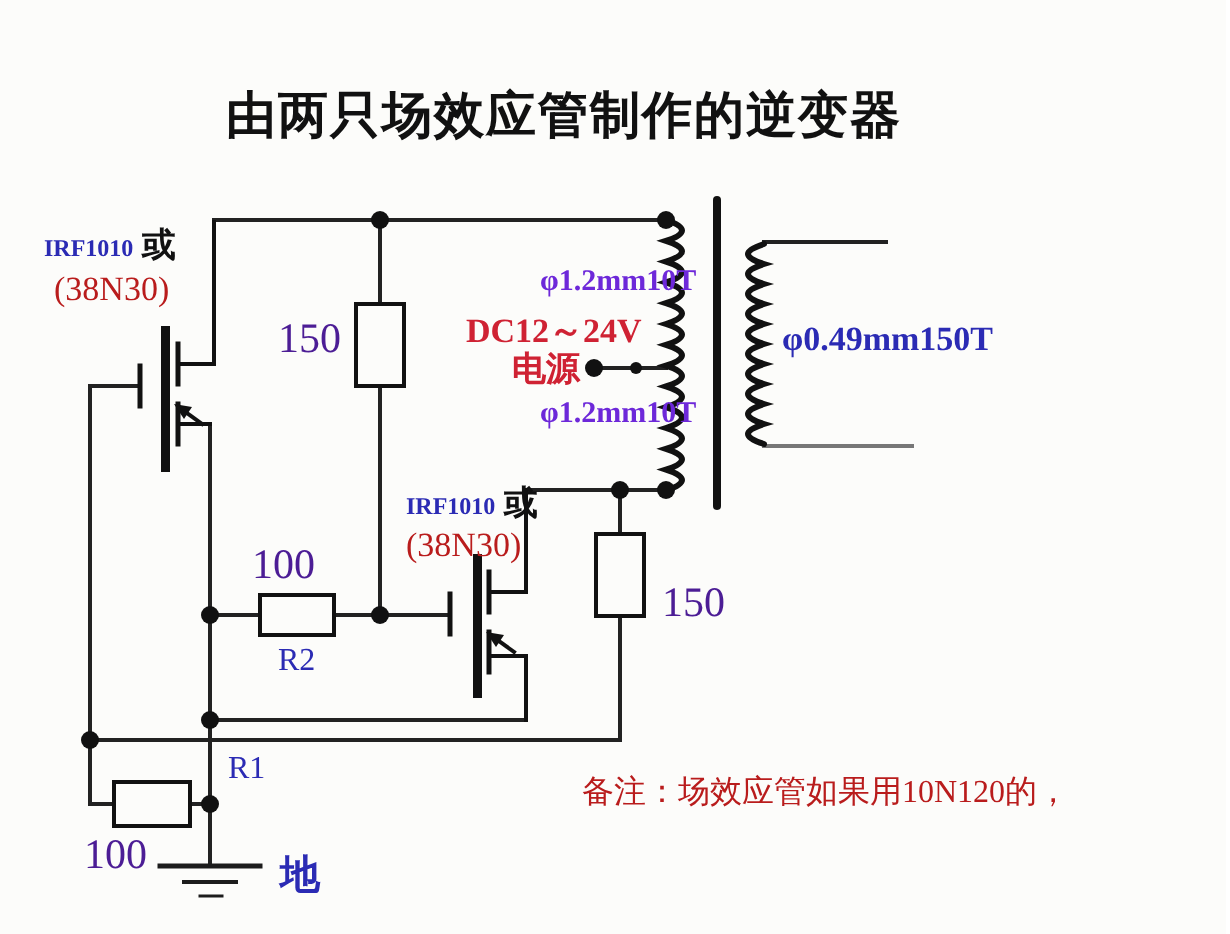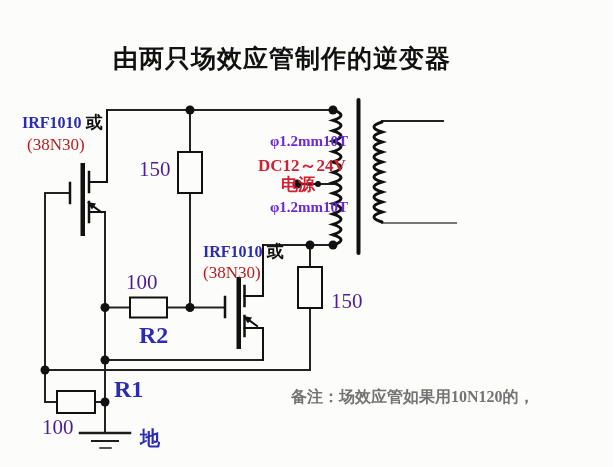--- a/index.html
+++ b/index.html
@@ -4,29 +4,29 @@
 <style>
   html,body{margin:0;padding:0;background:#ffffff;}
   #stage{
     position:relative;width:613px;height:467px;
     background:#fcfcfa;overflow:hidden;
     font-family:"Liberation Serif","DejaVu Serif",serif;
   }
   #circuit-svg{position:absolute;left:0;top:0;}
   .lbl{position:absolute;white-space:nowrap;line-height:1.1;}
   .title{font-size:25px;font-weight:bold;color:#111;letter-spacing:1px;}
-  .model-blue{color:#2b2bb4;font-weight:bold;font-size:16px;text-align:center;}
+  .model-blue{color:#2b2bb4;font-weight:bold;font-size:12px;text-align:center;}
   .model-or{color:#111;font-weight:bold;font-size:17px;}
   .alt-model{color:#b91c1c;font-size:17px;}
   .rval{color:#4c1d95;font-size:21px;}
-  .rname{color:#2b2bb4;font-weight:bold;font-size:24px;}
+  .rname{color:#2b2bb4;font-weight:normal;font-size:16px;}
   .coil-spec{color:#6d28d9;font-weight:bold;font-size:15px;}
   .coil-spec-big{color:#2b2bb4;font-weight:bold;font-size:17px;}
-  .power-red{color:#cf2233;font-weight:bold;font-size:17px;margin-left:25px;}
-  .note-navy{color:#737373;font-weight:bold;font-size:16px;}
+  .power-red{color:#cf2233;font-weight:bold;font-size:17px;}
+  .note-navy{color:#b91c1c;font-weight:normal;font-size:16px;}
   .gnd-lbl{color:#2b2bb4;font-weight:bold;font-size:20px;}
 </style>
 </head>
 <body>
 
 <div id="stage">
 
   <svg id="circuit-svg" width="615" height="467" viewBox="0 0 615 467">
 
     <g stroke="#222" stroke-width="2" fill="none" stroke-linecap="square">
@@ -134,16 +134,17 @@
   <div class="lbl rname" style="left:114px;top:376px;">R1</div>
   <div class="lbl rval" style="left:42px;top:416px;">100</div>
 
   <div class="lbl gnd-lbl" style="left:140px;top:427px;">地</div>
 
   <div class="lbl power-red" style="left:233px;top:157px;">DC12～24V</div>
   <div class="lbl power-red" style="left:256px;top:176px;">电源</div>
 
   <div class="lbl coil-spec" style="left:270px;top:133px;">φ1.2mm10T</div>
   <div class="lbl coil-spec" style="left:270px;top:199px;">φ1.2mm10T</div>
+  <div class="lbl coil-spec-big" style="left:391px;top:161px;">φ0.49mm150T</div>
 
   <div class="lbl note-navy" style="left:291px;top:388px;">备注：场效应管如果用10N120的，</div>
 
 </div>
 
 </body></html>

